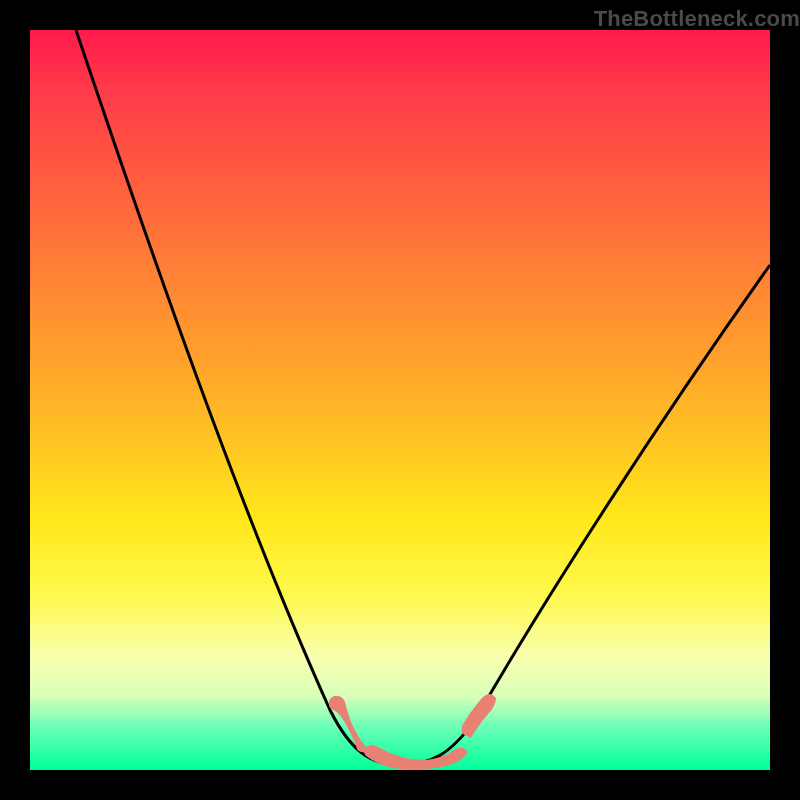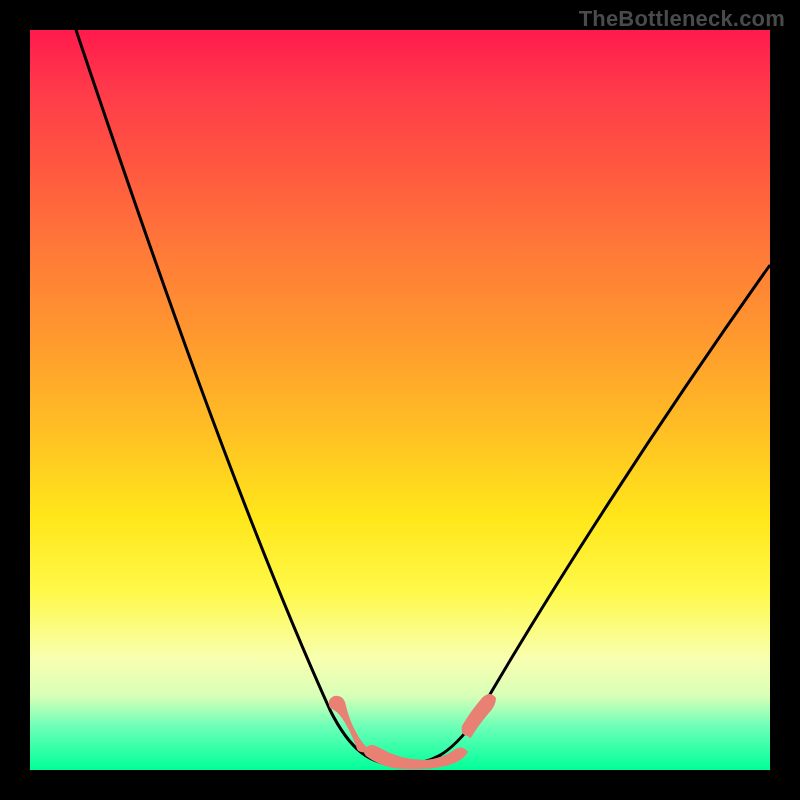--- a/index.html
+++ b/index.html
@@ -26,21 +26,21 @@
       #ffe71a 66%,
       #fff94a 76%,
       #f8ffb0 85%,
       #d8ffb8 90%,
       #6fffb8 94%,
       #00ff99 100%);
   }
   .watermark {
     position: absolute;
     top: 6px;
-    right: 15px;
+    right: 0;
     font-family: Arial, Helvetica, sans-serif;
     font-size: 22px;
     font-weight: 600;
     color: #4a4a4a;
     letter-spacing: 0.2px;
     user-select: none;
   }
   svg.curve {
     position: absolute;
     left: 0; top: 0;

